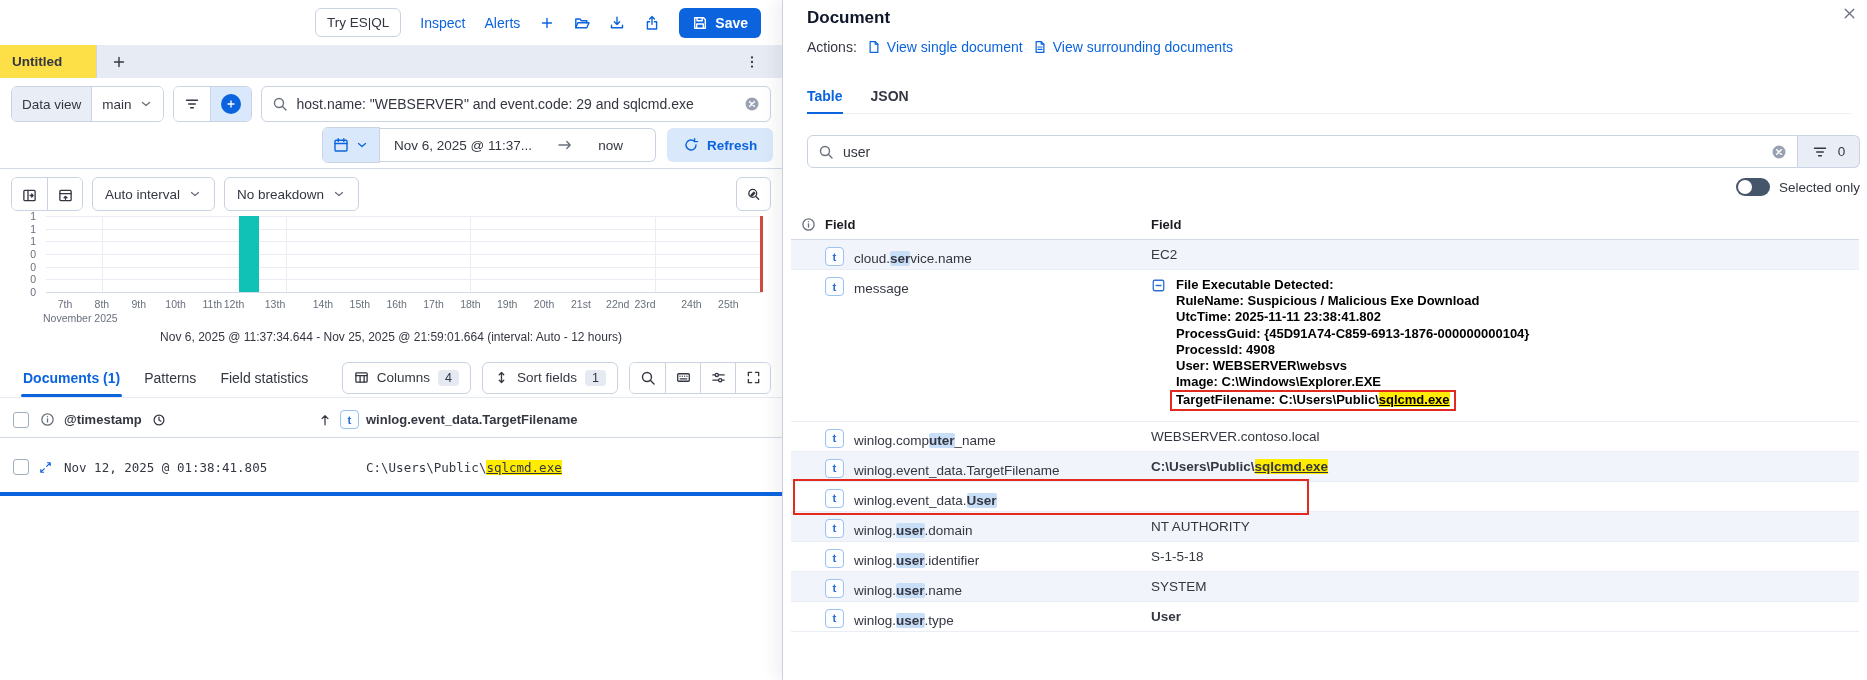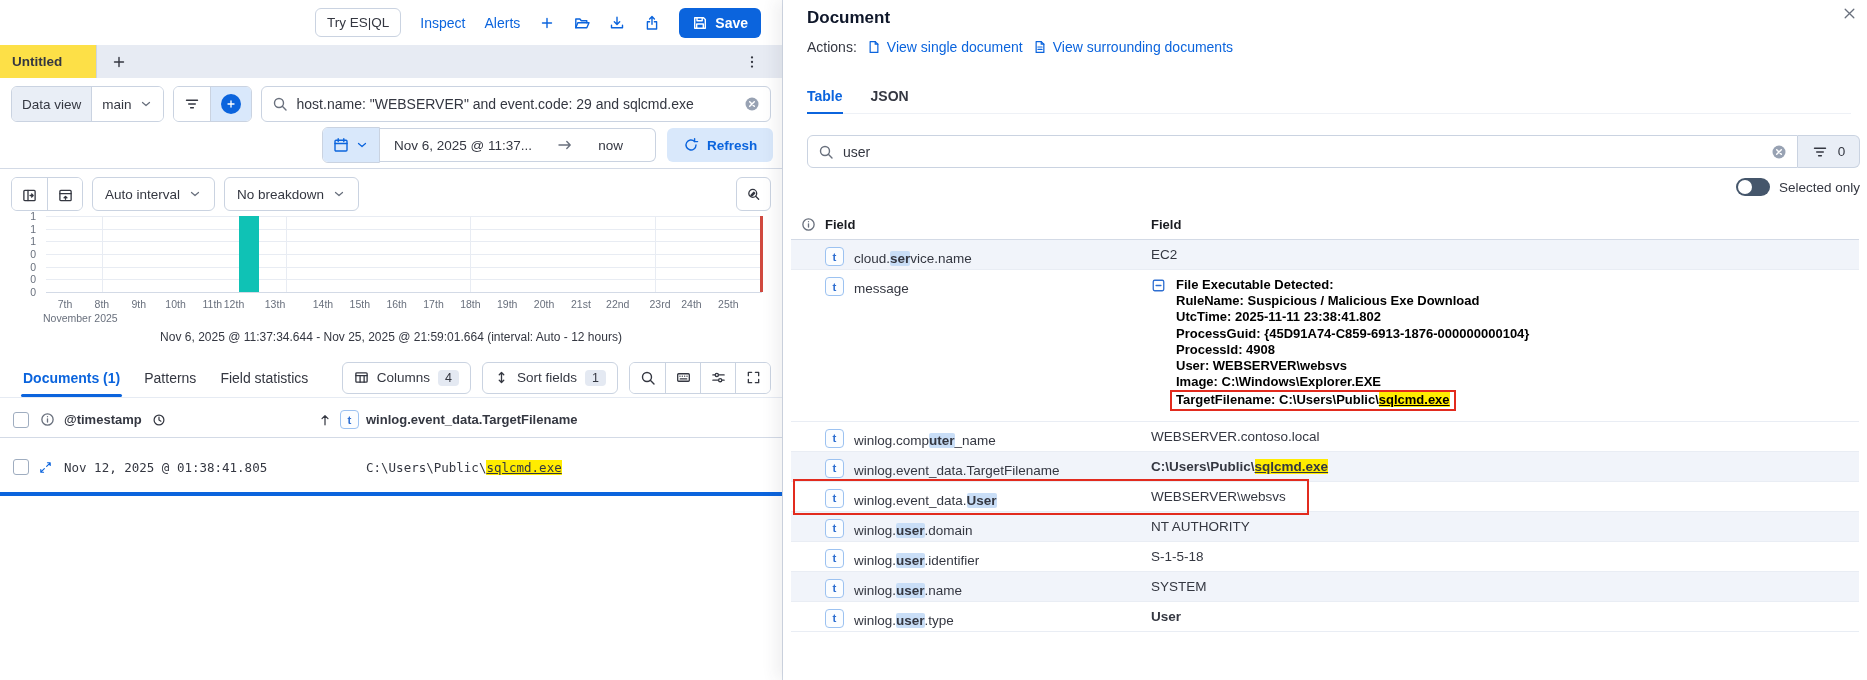--- a/index.html
+++ b/index.html
@@ -311,21 +311,21 @@
       <div class="xtick" style="left:322.95px;top:86px;">14th</div>
       <div class="xtick" style="left:359.8px;top:86px;">15th</div>
       <div class="xtick" style="left:396.65000000000003px;top:86px;">16th</div>
       <div class="xtick" style="left:433.5px;top:86px;">17th</div>
       <div class="xtick" style="left:470.35px;top:86px;">18th</div>
       <div class="grid-v" style="left:470.35px;top:4px;height:76px;"></div>
       <div class="xtick" style="left:507.20000000000005px;top:86px;">19th</div>
       <div class="xtick" style="left:544.05px;top:86px;">20th</div>
       <div class="xtick" style="left:580.9px;top:86px;">21st</div>
       <div class="xtick" style="left:617.75px;top:86px;">22nd</div>
-      <div class="xtick" style="left:660px;top:86px;">23rd</div>
+      <div class="xtick" style="left:645px;top:86px;">23rd</div>
       <div class="grid-v" style="left:654.6px;top:4px;height:76px;"></div>
       <div class="xtick" style="left:691.45px;top:86px;">24th</div>
       <div class="xtick" style="left:728.3000000000001px;top:86px;">25th</div>
       <div id="axis-bottom" style="left:46px;width:716px;top:80px;"></div>
       <div id="now-line" style="left:760px;top:4px;height:76px;background:#d0493f;"></div>
       <div id="month-label" style="left:43px;top:100px;">November 2025</div>
     </div>
 
   <div class="row" id="chart-caption">
       <span>Nov 6, 2025 @ 11:37:34.644 - Nov 25, 2025 @ 21:59:01.664 (interval: Auto - 12 hours)</span>
@@ -565,21 +565,20 @@
             <span>winlog.event_data.TargetFilename</span>
           </div>
           <div class="c-value" style="padding-bottom:7px;"><span class="bold">C:\Users\Public\<span class="hl-y">sqlcmd.exe</span></span></div>
         </div>
         <div class="frow" style="height: 30px;">
           <div class="c-info"></div>
           <div class="c-field">
             <span class="t-badge">t</span>
             <span>winlog.event_data.<span class="hl-f">User</span></span>
           </div>
-          <div class="c-value" style="padding-bottom:7px;"><span class="">WEBSERVER\websvs</span></div>
           <div class="row-redbox"></div>
         </div>
         <div class="frow striped" style="height: 30px;">
           <div class="c-info"></div>
           <div class="c-field">
             <span class="t-badge">t</span>
             <span>winlog.<span class="hl-f">user</span>.domain</span>
           </div>
           <div class="c-value" style="padding-bottom:7px;"><span class="">NT AUTHORITY</span></div>
         </div>

